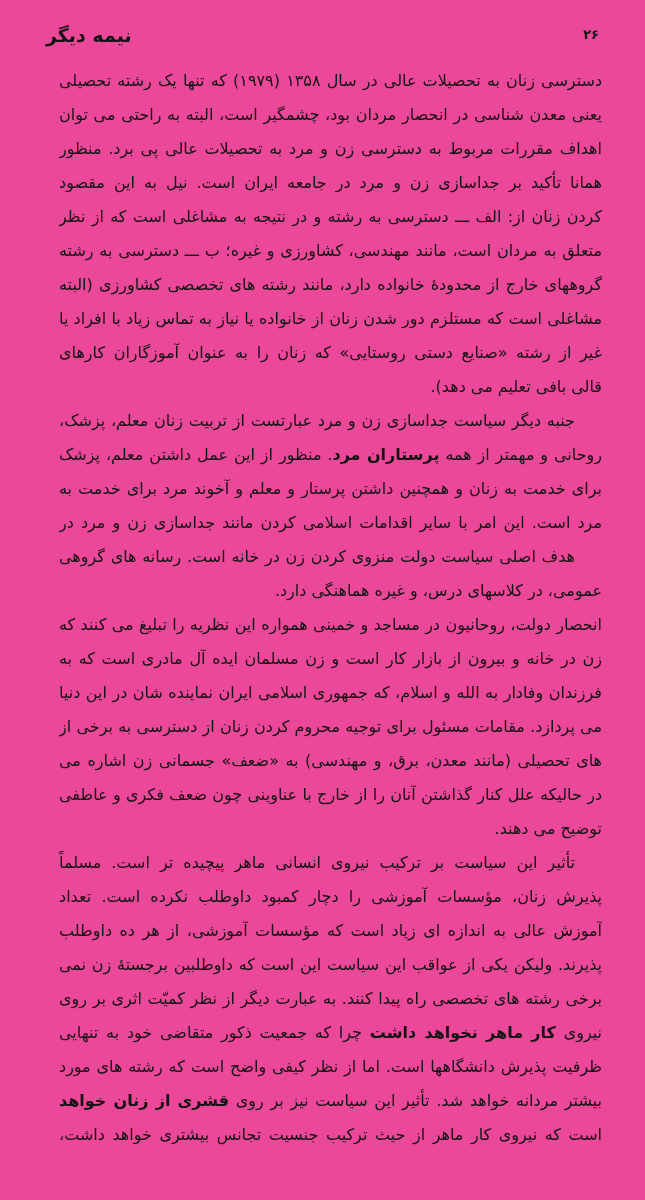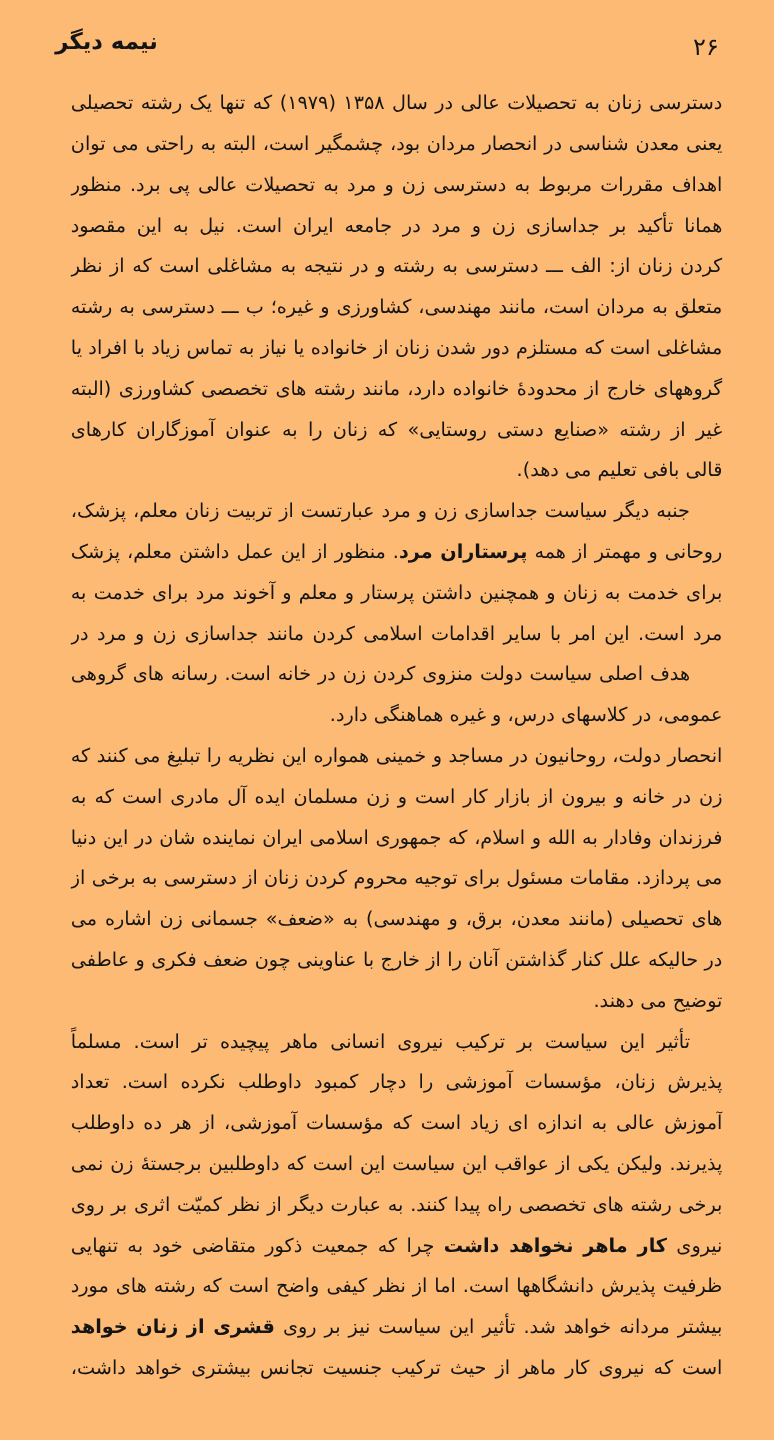--- a/index.html
+++ b/index.html
@@ -1,41 +1,41 @@
 <!DOCTYPE html>
 <html lang="fa"><head>
 <meta charset="utf-8">
 <style>
   html, body { margin: 0; padding: 0; background: #e8e8e8; }
   .page {
     position: relative;
     width: 645px;
     height: 1200px;
     margin: 0 auto;
-    background: #fdba74;
+    background: #ec4899;
     color: #141414;
     font-family: "DejaVu Sans", sans-serif;
     overflow: hidden;
     box-sizing: border-box;
   }
   .page-header {
     display: flex;
     justify-content: space-between;
     align-items: flex-start;
     padding: 24px 46px 0 46px;
     direction: ltr;
   }
   .running-title {
     font-weight: bold;
     font-size: 19px;
     direction: rtl;
   }
   .page-number {
-    font-weight: normal;
-    font-size: 20px;
+    font-weight: bold;
+    font-size: 13px;
     letter-spacing: 3px;
     padding-top: 3px;
   }
   .page-body {
     direction: rtl;
     unicode-bidi: embed;
     padding: 18px 43px 0 43px;
     text-align: right;
   }
   .line {
@@ -63,22 +63,22 @@
     <div class="page-number">۲۶</div>
   </div>
 
   <div class="page-body">
       <div class="line fill"><span>دسترسی زنان به تحصیلات عالی در سال ۱۳۵۸ (۱۹۷۹) که تنها یک رشته تحصیلی</span></div>
       <div class="line fill"><span>یعنی معدن شناسی در انحصار مردان بود، چشمگیر است، البته به راحتی می توان به</span></div>
       <div class="line fill"><span>اهداف مقررات مربوط به دسترسی زن و مرد به تحصیلات عالی پی برد. منظور اصلی</span></div>
       <div class="line fill"><span>همانا تأکید بر جداسازی زن و مرد در جامعه ایران است. نیل به این مقصود مستلزم محروم</span></div>
       <div class="line fill"><span>کردن زنان از: الف ـــ دسترسی به رشته و در نتیجه به مشاغلی است که از نظر سنتی</span></div>
       <div class="line fill"><span>متعلق به مردان است، مانند مهندسی، کشاورزی و غیره؛ ب ـــ دسترسی به رشته ها و</span></div>
+      <div class="line fill"><span>گروههای خارج از محدودهٔ خانواده دارد، مانند رشته های تخصصی کشاورزی (البته به</span></div>
       <div class="line fill"><span>مشاغلی است که مستلزم دور شدن زنان از خانواده یا نیاز به تماس زیاد با افراد یا</span></div>
-      <div class="line fill"><span>گروههای خارج از محدودهٔ خانواده دارد، مانند رشته های تخصصی کشاورزی (البته به</span></div>
       <div class="line fill"><span>غیر از رشته «صنایع دستی روستایی» که زنان را به عنوان آموزگاران کارهای خانگی مثل</span></div>
       <div class="line"><span>قالی بافی تعلیم می دهد).</span></div>
       <div class="line fill indent"><span>جنبه دیگر سیاست جداسازی زن و مرد عبارتست از تربیت زنان معلم، پزشک،</span></div>
       <div class="line fill"><span>روحانی و مهمتر از همه </span><span class="bold">پرستاران مرد</span><span>. منظور از این عمل داشتن معلم، پزشک و آخوند زن</span></div>
       <div class="line fill"><span>برای خدمت به زنان و همچنین داشتن پرستار و معلم و آخوند مرد برای خدمت به مراجعین</span></div>
       <div class="line fill"><span>مرد است. این امر با سایر اقدامات اسلامی کردن مانند جداسازی زن و مرد در وسایط نقلیه</span></div>
       <div class="line fill indent"><span>هدف اصلی سیاست دولت منزوی کردن زن در خانه است. رسانه های گروهی در</span></div>
       <div class="line"><span>عمومی، در کلاسهای درس، و غیره هماهنگی دارد.</span></div>
       <div class="line fill"><span>انحصار دولت، روحانیون در مساجد و خمینی همواره این نظریه را تبلیغ می کنند که جای</span></div>
       <div class="line fill"><span>زن در خانه و بیرون از بازار کار است و زن مسلمان ایده آل مادری است که به پرورش</span></div>

